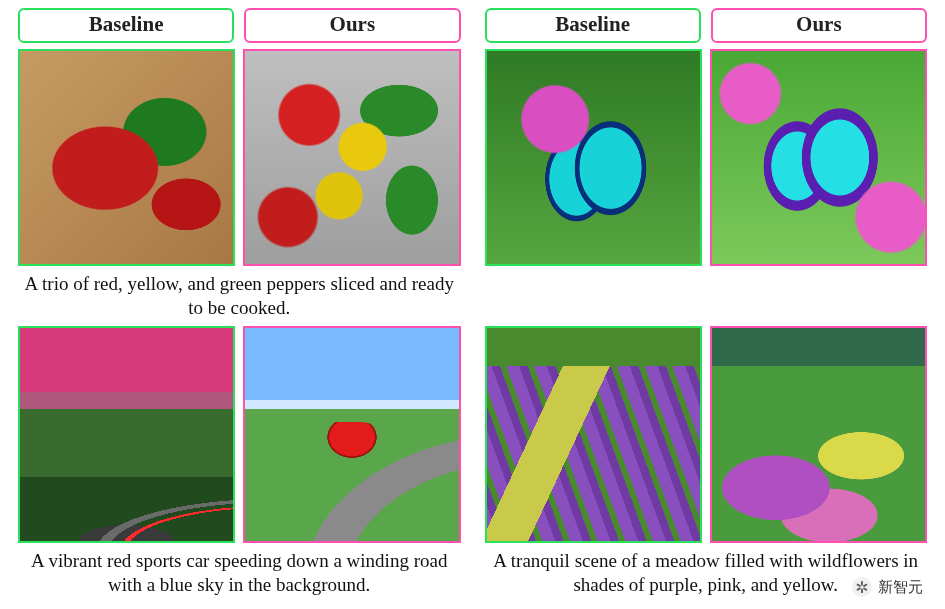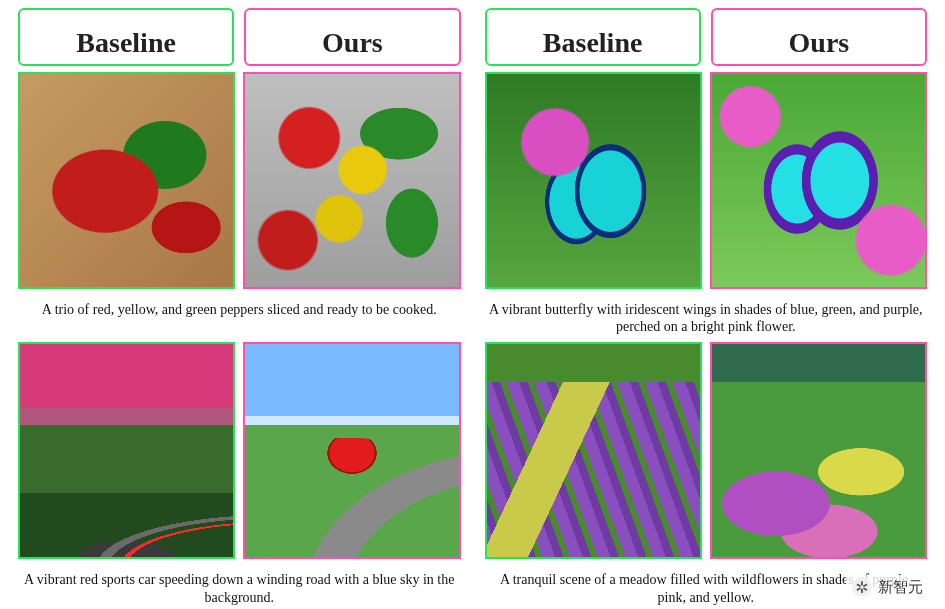--- a/index.html
+++ b/index.html
@@ -26,24 +26,24 @@
   .labels {
     display: flex;
     width: 100%;
     gap: 10px;
     margin-bottom: 6px;
   }
   .label-box {
     flex: 1;
     border: 2px solid;
     border-radius: 6px;
-    padding: 16px 0 4px 0;
+    padding: 2px 0 4px 0;
     text-align: center;
     font-weight: bold;
-    font-size: 28px;
+    font-size: 21px;
     line-height: 1.2;
     color: #222;
     background: #fff;
   }
   .label-baseline { border-color: #2be05a; }
   .label-ours { border-color: #ff4fb0; text-align: center; }
   .img-pair {
     display: flex;
     width: 100%;
     gap: 8px;
@@ -53,22 +53,22 @@
     aspect-ratio: 1 / 1;
     border: 2px solid;
     overflow: hidden;
     display: flex;
     align-items: center;
     justify-content: center;
   }
   .img-frame.baseline { border-color: #2be05a; }
   .img-frame.ours { border-color: #ff4fb0; }
   .caption {
-    margin-top: 12px;
-    font-size: 14px;
+    margin-top: 6px;
+    font-size: 19px;
     line-height: 1.25;
     text-align: center;
     color: #111;
     max-width: 100%;
   }
   
   .watermark {
     position: absolute;
     bottom: 10px;
     right: 16px;
@@ -196,21 +196,20 @@
       <div class="label-box label-ours">Ours</div>
     </div>
     <div class="img-pair">
       <div class="img-frame baseline">
           <div class="fx butterfly-b"></div>
         </div>
       <div class="img-frame ours">
           <div class="fx butterfly-o"></div>
         </div>
     </div>
-    <div class="caption">A vibrant butterfly with iridescent wings in shades of blue, green, and purple, perched on a bright pink flower.</div>
   </div>
 
   <div class="cell row2">
     <div class="img-pair">
       <div class="img-frame baseline">
           <div class="fx car-b"></div>
         </div>
       <div class="img-frame ours">
           <div class="fx car-o"></div>
         </div>

